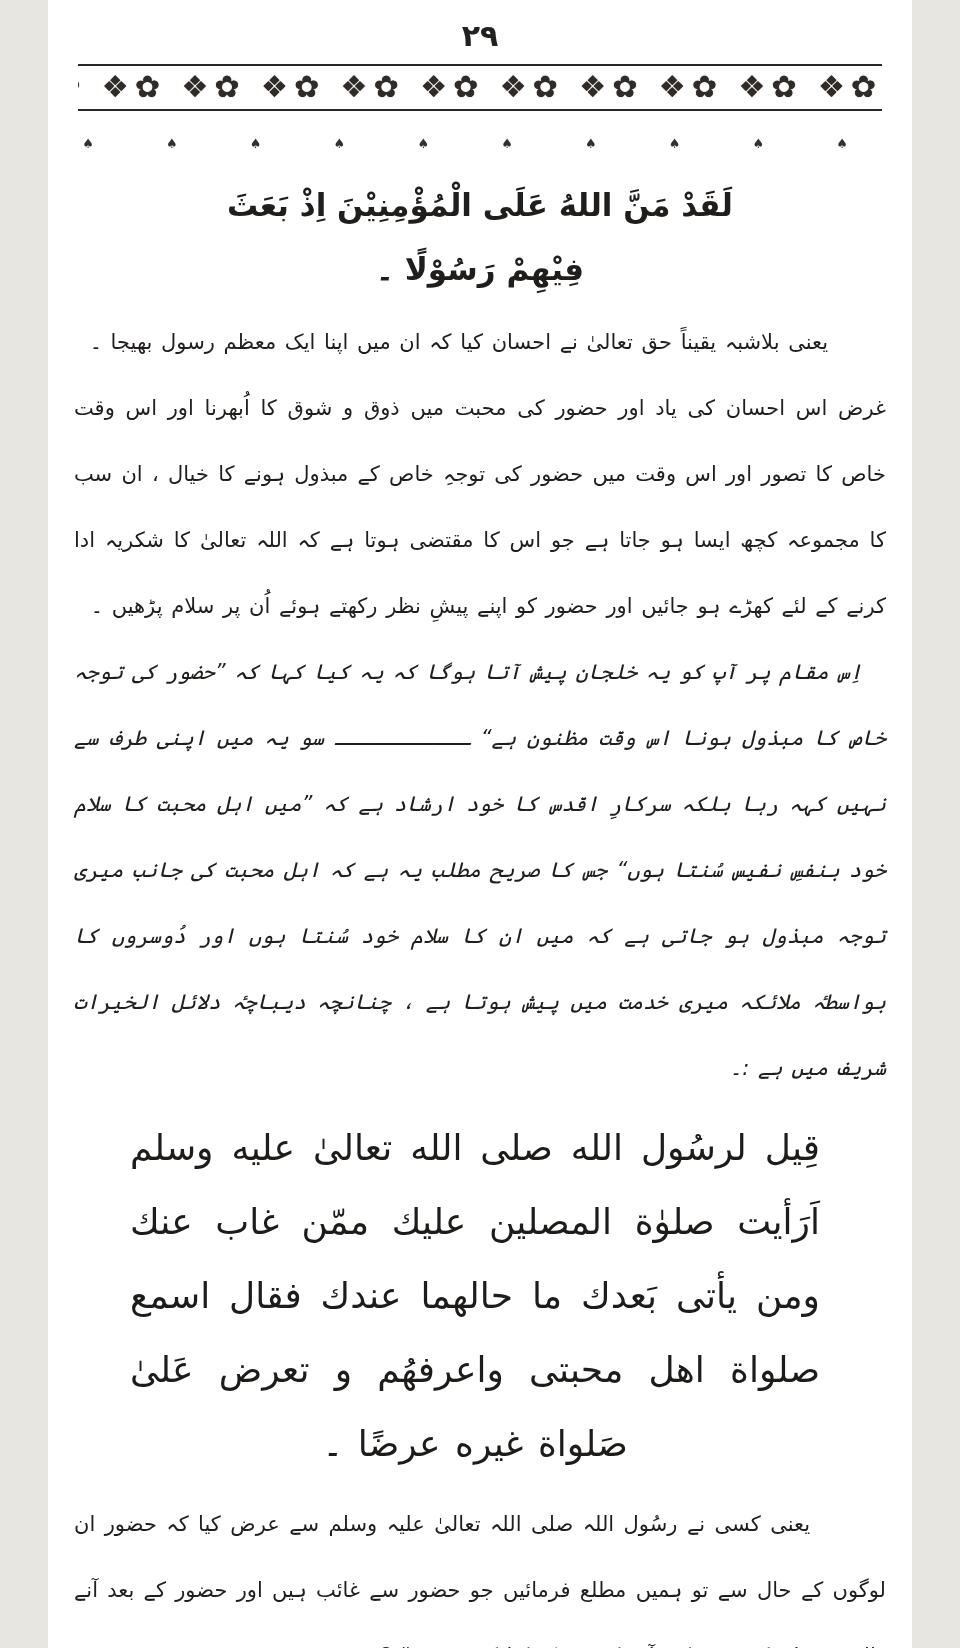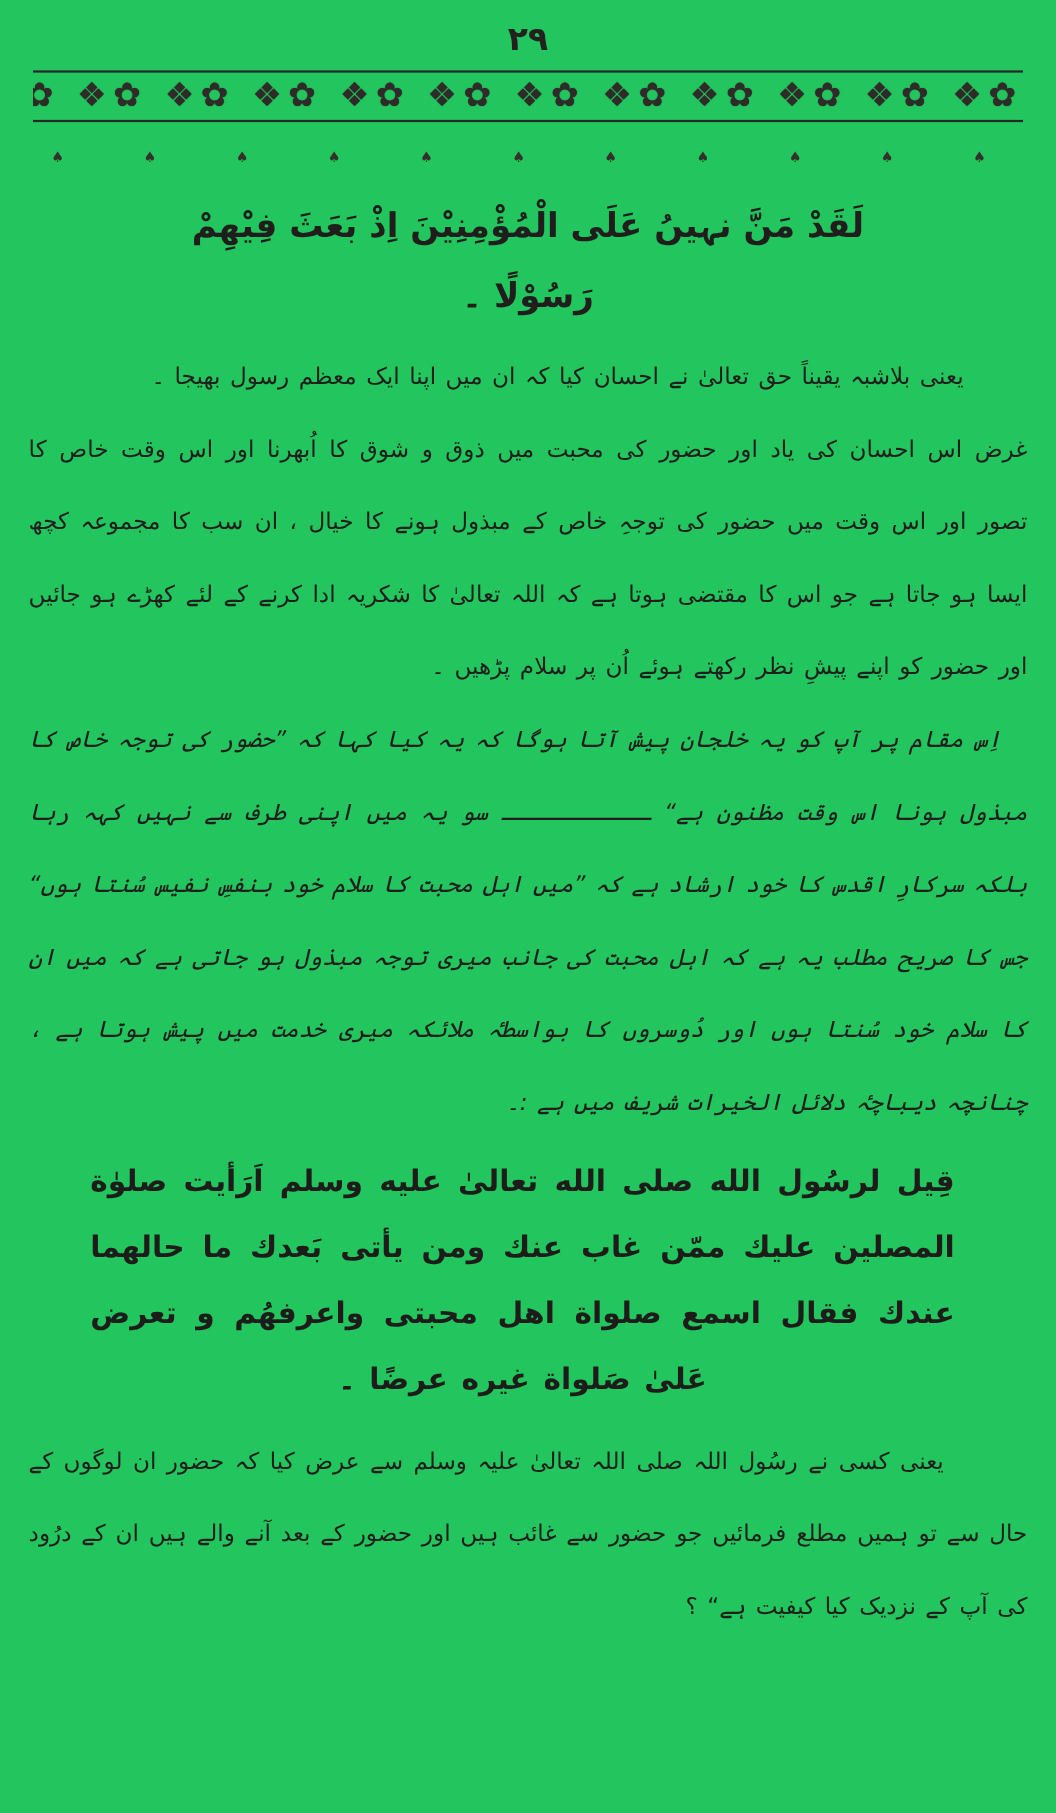--- a/index.html
+++ b/index.html
@@ -1,20 +1,20 @@
 <!DOCTYPE html>
 <html lang="ur" dir="rtl"><head>
 <meta charset="utf-8">
 <style>
   html,body{margin:0;padding:0;background:#e8e6e0;}
   .page{
     position:relative;
-    width:960px;height:1648px;
+    width:864px;height:1648px;
     margin:0 auto;
-    background:#22c55e;
+    background:#ffffff;
     color:#1d1b19;
     font-family:"DejaVu Sans", sans-serif;
     overflow:hidden;
     box-sizing:border-box;
     padding:10px 26px 0 26px;
     direction:rtl;
   }
   .page-number{
     text-align:center;
     font-size:30px;
@@ -65,43 +65,43 @@
     line-height:66px;
     text-align:justify;
     margin:0;
     color:#211f1d;
     word-spacing:2px;
   }
   .indent-sm{text-indent:24px;font-style:italic;}
   .indent-md{text-indent:58px;}
   .indent-lg{text-indent:76px;}
   .hadith{
-    font-size:27px;
-    font-weight:bold;
-    line-height:60px;
+    font-size:36px;
+    font-weight:normal;
+    line-height:74px;
     text-align:justify;
     text-align-last:center;
     margin:10px 66px 10px 56px;
     color:#1e1c1a;
     word-spacing:3px;
   }
 </style>
 </head>
 <body>
 
 <div class="page">
 
   <div class="page-number">۲۹</div>
 
   <div class="band">
     <div class="band-row" id="band-row">✿❖ ✿❖ ✿❖ ✿❖ ✿❖ ✿❖ ✿❖ ✿❖ ✿❖ ✿❖ ✿❖ ✿❖ ✿❖</div>
   </div>
   <div class="band-drops" id="band-drops">♠ ♠ ♠ ♠ ♠ ♠ ♠ ♠ ♠ ♠ ♠ ♠ ♠ ♠ ♠ ♠</div>
 
-  <div class="verse">لَقَدْ مَنَّ نہیںُ عَلَى الْمُؤْمِنِيْنَ اِذْ بَعَثَ فِيْهِمْ رَسُوْلًا ۔</div>
+  <div class="verse">لَقَدْ مَنَّ اللهُ عَلَى الْمُؤْمِنِيْنَ اِذْ بَعَثَ فِيْهِمْ رَسُوْلًا ۔</div>
 
   <p class="urdu indent-md">یعنی بلاشبہ یقیناً حق تعالیٰ نے احسان کیا کہ ان میں اپنا ایک معظم رسول بھیجا ۔</p>
 
   <p class="urdu">غرض اس احسان کی یاد اور حضور کی محبت میں ذوق و شوق کا اُبھرنا اور اس وقت خاص کا تصور اور اس وقت میں حضور کی توجہِ خاص کے مبذول ہونے کا خیال ، ان سب کا مجموعہ کچھ ایسا ہو جاتا ہے جو اس کا مقتضی ہوتا ہے کہ اللہ تعالیٰ کا شکریہ ادا کرنے کے لئے کھڑے ہو جائیں اور حضور کو اپنے پیشِ نظر رکھتے ہوئے اُن پر سلام پڑھیں ۔</p>
 
   <p class="urdu indent-sm">اِس مقام پر آپ کو یہ خلجان پیش آتا ہوگا کہ یہ کیا کہا کہ ”حضور کی توجہ خاص کا مبذول ہونا اس وقت مظنون ہے“ ـــــــــــ سو یہ میں اپنی طرف سے نہیں کہہ رہا بلکہ سرکارِ اقدس کا خود ارشاد ہے کہ ”میں اہل محبت کا سلام خود بنفسِ نفیس سُنتا ہوں“ جس کا صریح مطلب یہ ہے کہ اہل محبت کی جانب میری توجہ مبذول ہو جاتی ہے کہ میں ان کا سلام خود سُنتا ہوں اور دُوسروں کا بواسطہٴ ملائکہ میری خدمت میں پیش ہوتا ہے ، چنانچہ دیباچہٴ دلائل الخیرات شریف میں ہے :۔</p>
 
   <div class="hadith">قِيل لرسُول الله صلى الله تعالىٰ عليه وسلم اَرَأيت صلوٰة المصلين عليك ممّن غاب عنك ومن يأتى بَعدك ما حالهما عندك فقال اسمع صلواة اهل محبتى واعرفهُم و تعرض عَلىٰ صَلواة غيره عرضًا ۔</div>
 
   <p class="urdu indent-lg">یعنی کسی نے رسُول اللہ صلی اللہ تعالیٰ علیہ وسلم سے عرض کیا کہ حضور ان لوگوں کے حال سے تو ہمیں مطلع فرمائیں جو حضور سے غائب ہیں اور حضور کے بعد آنے والے ہیں ان کے درُود کی آپ کے نزدیک کیا کیفیت ہے“ ؟</p>

